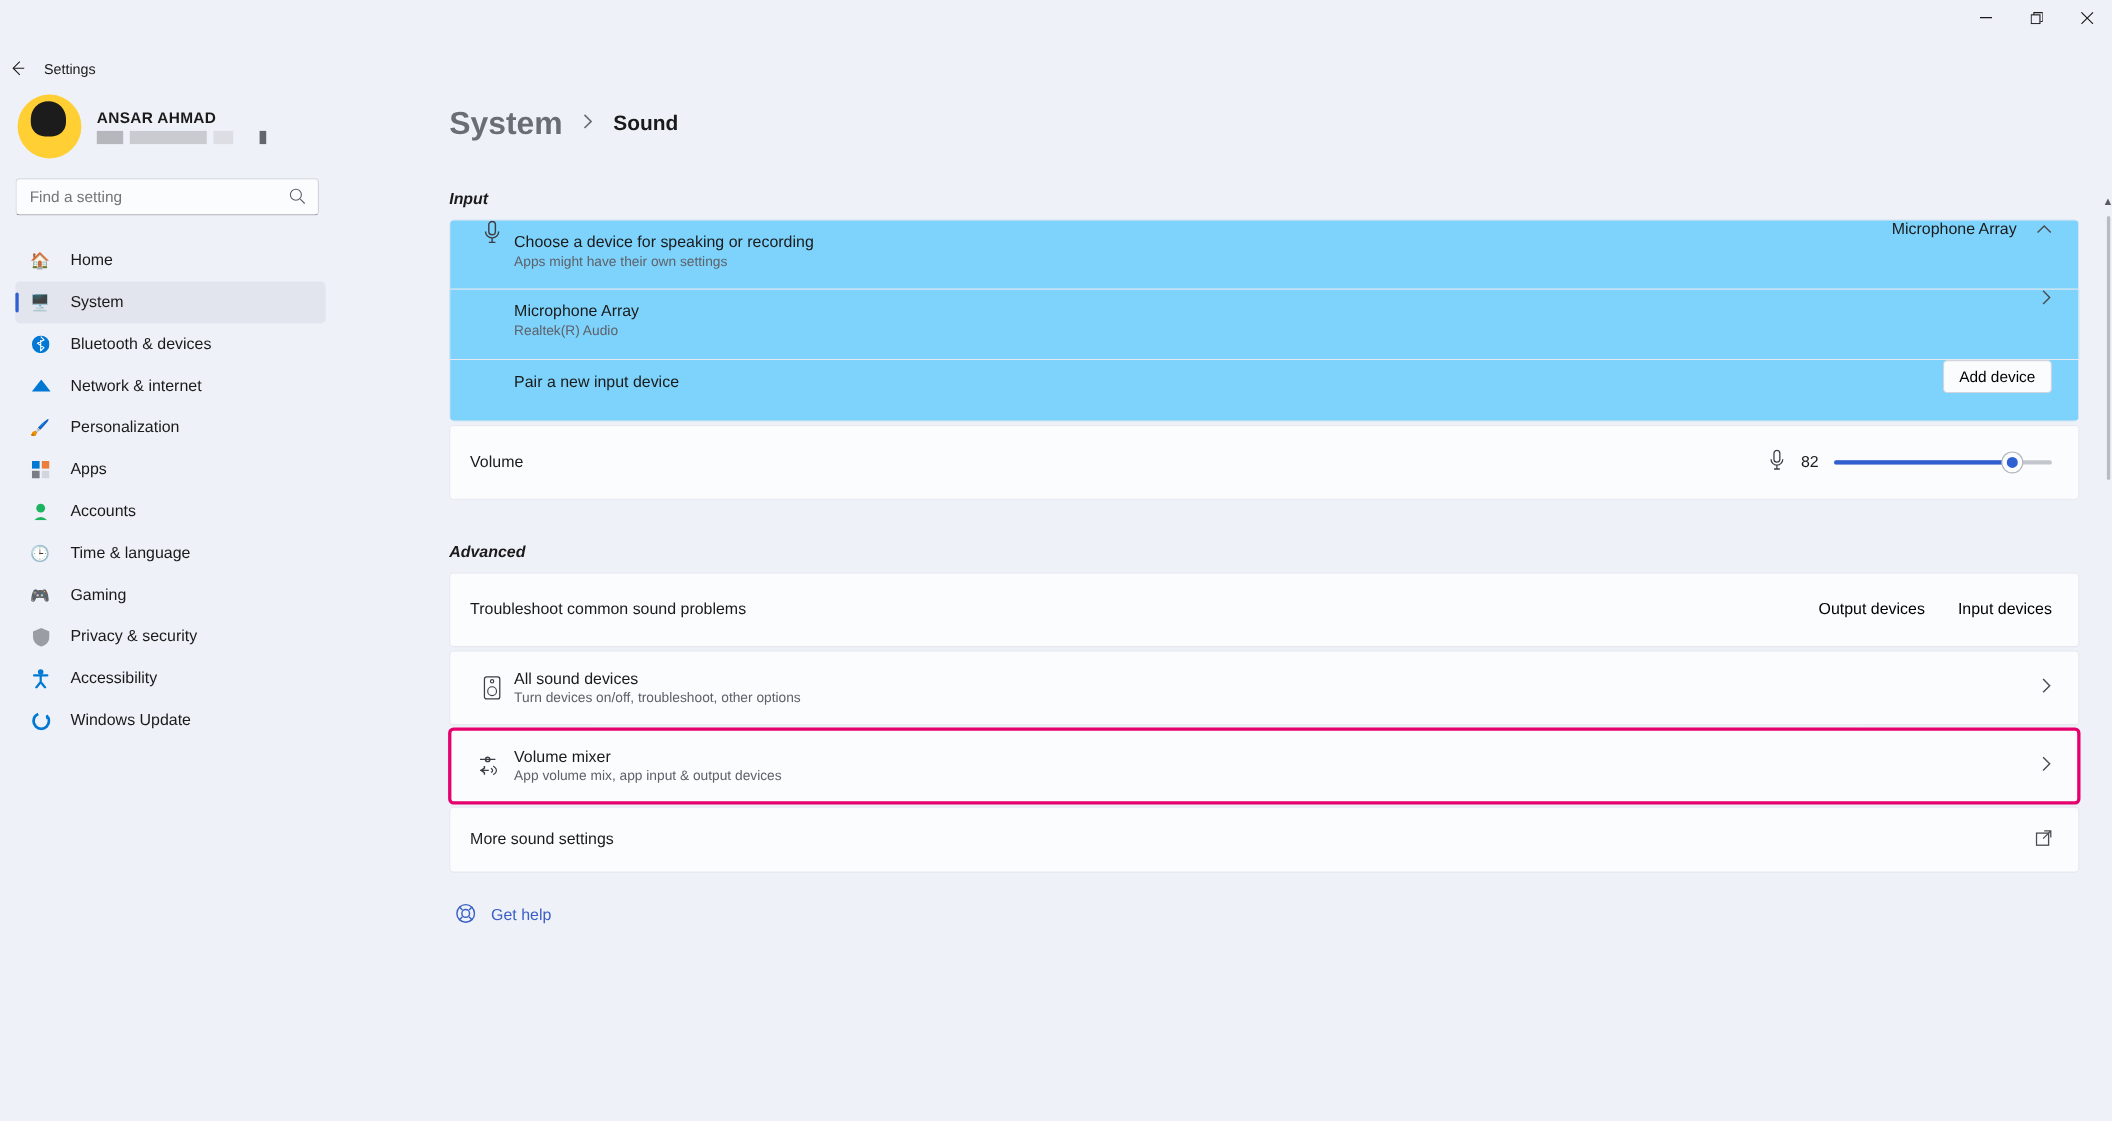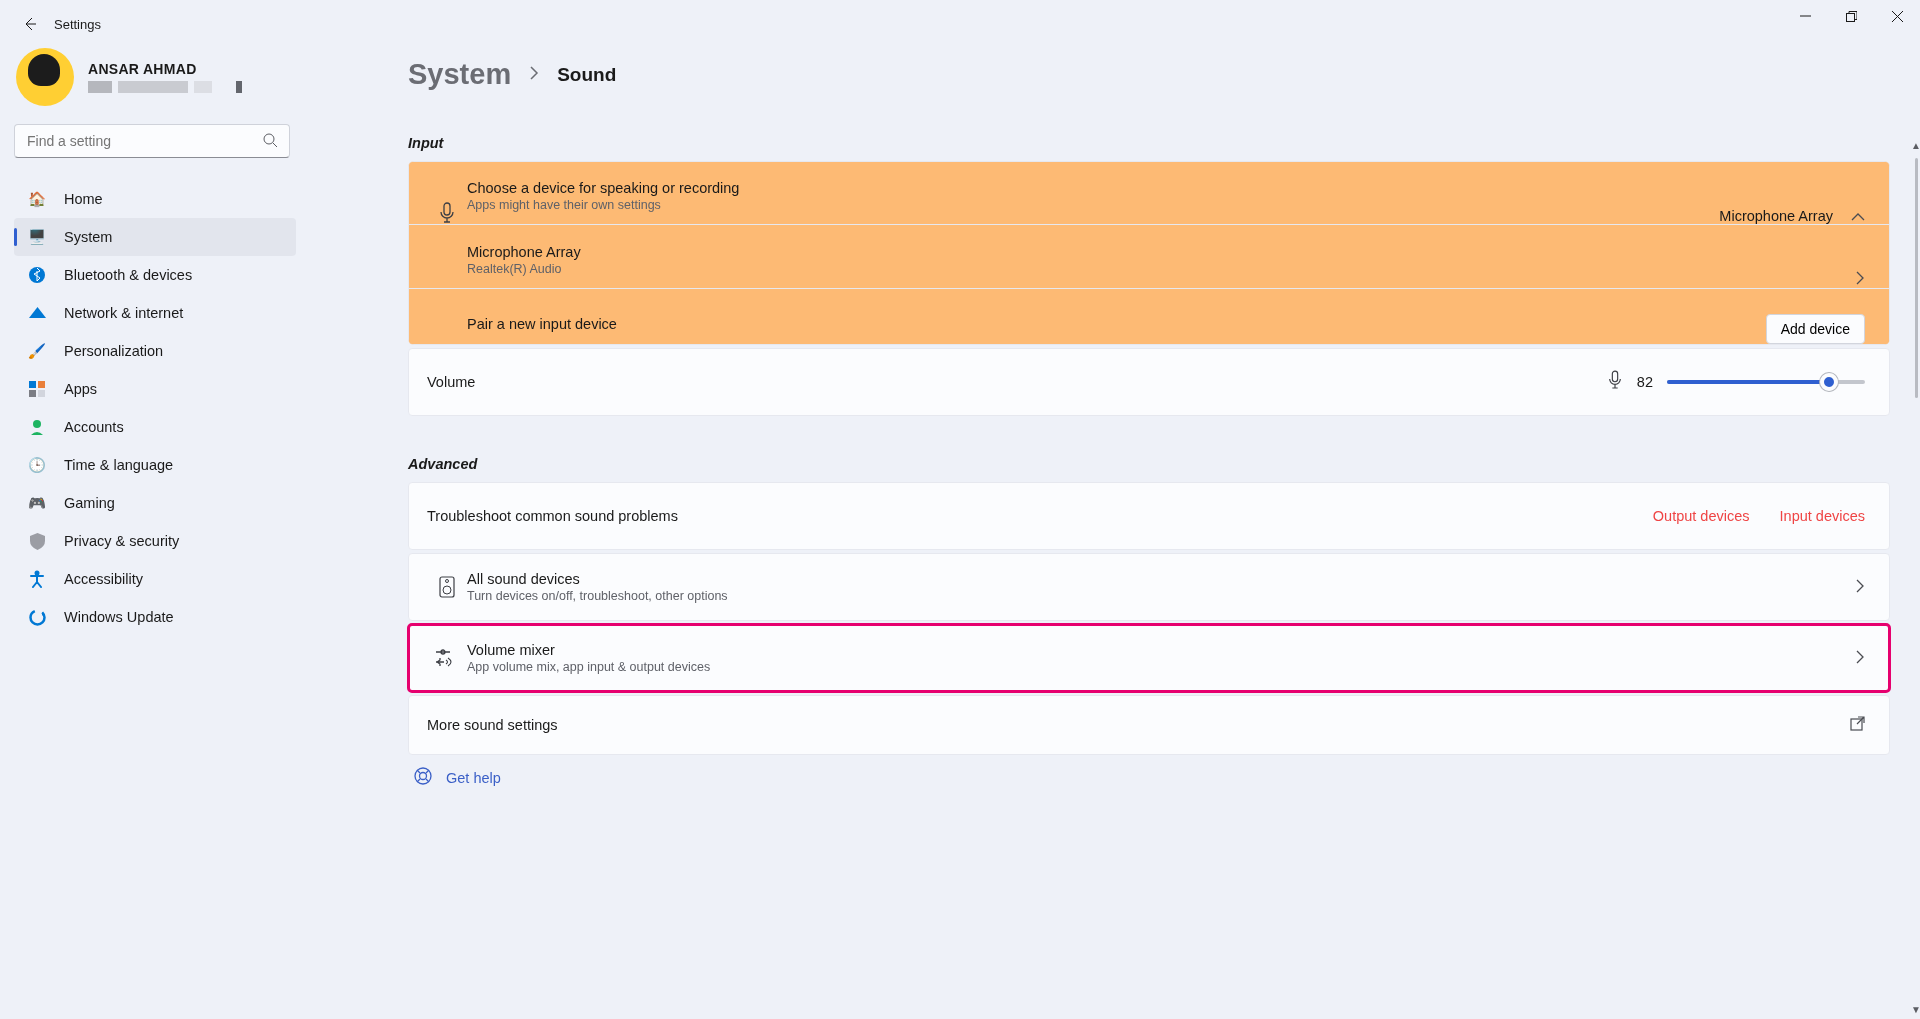--- a/index.html
+++ b/index.html
@@ -1,18 +1,18 @@
 <!DOCTYPE html>
 <html><head>
   <meta charset="utf-8">
   <style>
     * { box-sizing: border-box; margin: 0; padding: 0; font-family: "Segoe UI", -apple-system, sans-serif; }
     body { background: #eef1f8; width: 1920px; height: 1019px; overflow: hidden; color: #1a1a1a; position: relative; }
 
-    .titlebar { display: flex; align-items: center; height: 48px; padding-left: 14px; }
+    .titlebar { display: flex; align-items: center; height: 48px; padding-left: 0; margin-top: 38px; }
     .back-btn { width: 32px; height: 32px; display: flex; align-items: center; justify-content: center; cursor: pointer; border-radius: 4px; }
     .app-title { margin-left: 8px; font-size: 13px; }
     .winctrl { position: absolute; top: 0; right: 0; display: flex; }
     .winctrl > div { width: 46px; height: 32px; display: flex; align-items: center; justify-content: center; cursor: pointer; }
 
     .layout { display: flex; height: calc(100% - 48px); }
 
     .sidebar { width: 306px; padding-left: 14px; padding-right: 10px; }
     .user-block { display: flex; align-items: center; gap: 14px; margin-bottom: 18px; padding-left: 2px; }
     .avatar { width: 58px; height: 58px; border-radius: 50%; background: #ffcf33; position: relative; overflow: hidden; }
@@ -38,21 +38,21 @@
     .scroll-down { position:absolute; right:-1px; bottom:4px; font-size:10px; color:#5b5d63; }
 
     .breadcrumb { display: flex; align-items: center; gap: 18px; margin-top: 10px; margin-bottom: 44px; }
     .bc-parent { font-size: 29px; color: #6b6d74; font-weight: 600; cursor: pointer; }
     .bc-chev { color: #6b6d74; }
     .bc-current { font-size: 19px; font-weight: 600; }
 
     .section-title { font-size: 14.5px; font-weight: 600; margin-bottom: 10px; font-style: italic; }
 
     .card-group { border-radius: 6px; overflow: hidden; margin-bottom: 24px; }
-    .card { background: #fdba74; border: 1px solid #e6e8ef; display: flex; align-items: flex-end; min-height: 64px; padding: 0 24px 0 18px; margin-bottom: 3px; border-radius: 4px; }
+    .card { background: #7dd3fc; border: 1px solid #e6e8ef; display: flex; align-items: flex-start; min-height: 64px; padding: 0 24px 0 18px; margin-bottom: 3px; border-radius: 4px; }
     .card-group .card { border-radius: 0; margin-bottom: 0; border-top: none; }
     .card-group .card:first-child { border-top: 1px solid #e6e8ef; border-radius: 4px 4px 0 0; }
     .card-group .card:last-child { border-radius: 0 0 4px 4px; }
     .card-icon { width: 40px; display: flex; justify-content: center; color: #3c3e44; flex-shrink:0; }
     .card-body { flex: 1; padding: 12px 0; }
     .card-title { font-size: 14.5px; }
     .card-sub { font-size: 12.5px; color: #5f6168; margin-top: 2px; }
     .card-tail { display: flex; align-items: center; gap: 18px; font-size: 14.5px; }
     .chevron { color: #4a4c52; }
     .pill-btn { border: 1px solid #d2d5dd; background: #fbfcfe; border-radius: 4px; padding: 6px 14px; font-size: 14px; cursor: pointer; }
@@ -63,22 +63,22 @@
     .vol-row { display:flex; align-items:center; width:100%; }
     .vol-label { font-size:14.5px; }
     .vol-right { display:flex; align-items:center; gap:14px; margin-left:auto; }
     .vol-value { font-size:14.5px; }
     .slider { width:198px; height:4px; background:#c3c6cd; border-radius:2px; position:relative; }
     .slider-fill { position:absolute; left:0; top:0; bottom:0; width:82%; background:#2f5fd0; border-radius:2px; }
     .slider-thumb { position:absolute; left:calc(82% - 9px); top:-7px; width:18px; height:18px; background:#2f5fd0; border:4px solid #fbfcfe; border-radius:50%; box-shadow: 0 0 0 1px #b3b6bd; }
 
     .highlighted { outline: 3px solid #e6006e; outline-offset: -2px; border-radius: 4px; }
 
-    .link-btn { font-size: 14.5px; color: #ef4444; cursor: pointer; }
-    .gethelp { display:flex; align-items:center; gap:14px; margin-top:12px; padding-left:6px; color:#3a5fc7; font-size:14.5px; }
+    .link-btn { font-size: 14.5px; color: #000000; cursor: pointer; }
+    .gethelp { display:flex; align-items:center; gap:14px; margin-top:28px; padding-left:6px; color:#3a5fc7; font-size:14.5px; }
   </style>
 </head>
 <body>
 
 <div class="titlebar">
   <div class="back-btn">
     <svg width="16" height="16" viewBox="0 0 16 16">
         <path d="M10 2 4 8l6 6" stroke="#1a1a1a" stroke-width="1" fill="none"></path>
         <path d="M4 8h10" stroke="#1a1a1a" stroke-width="1"></path>
       </svg>

